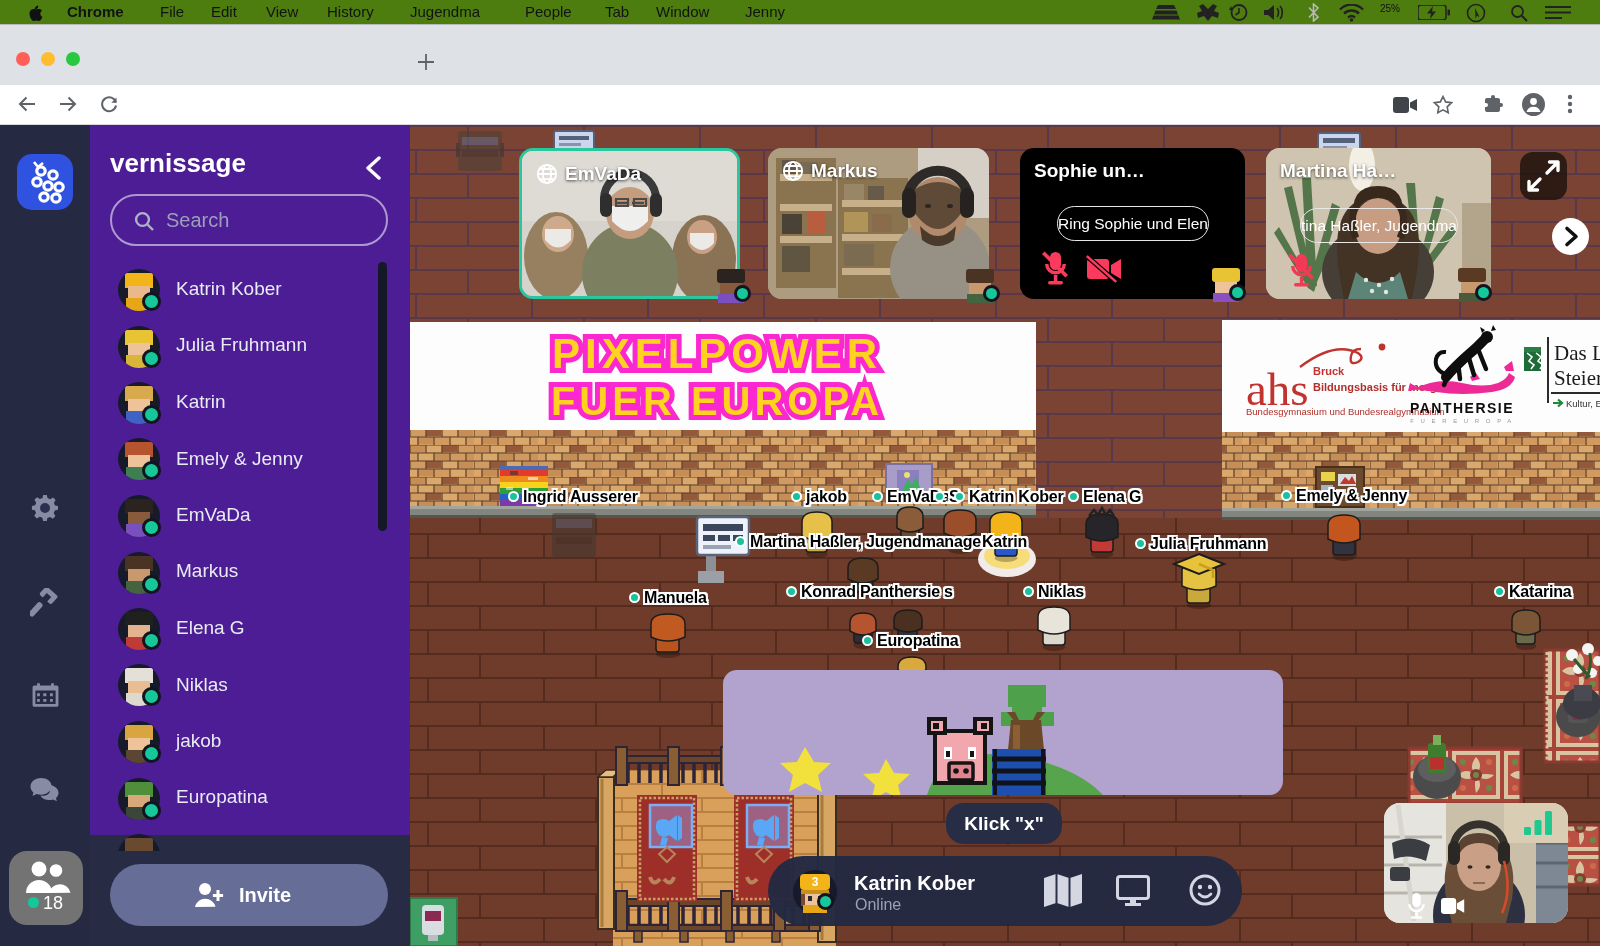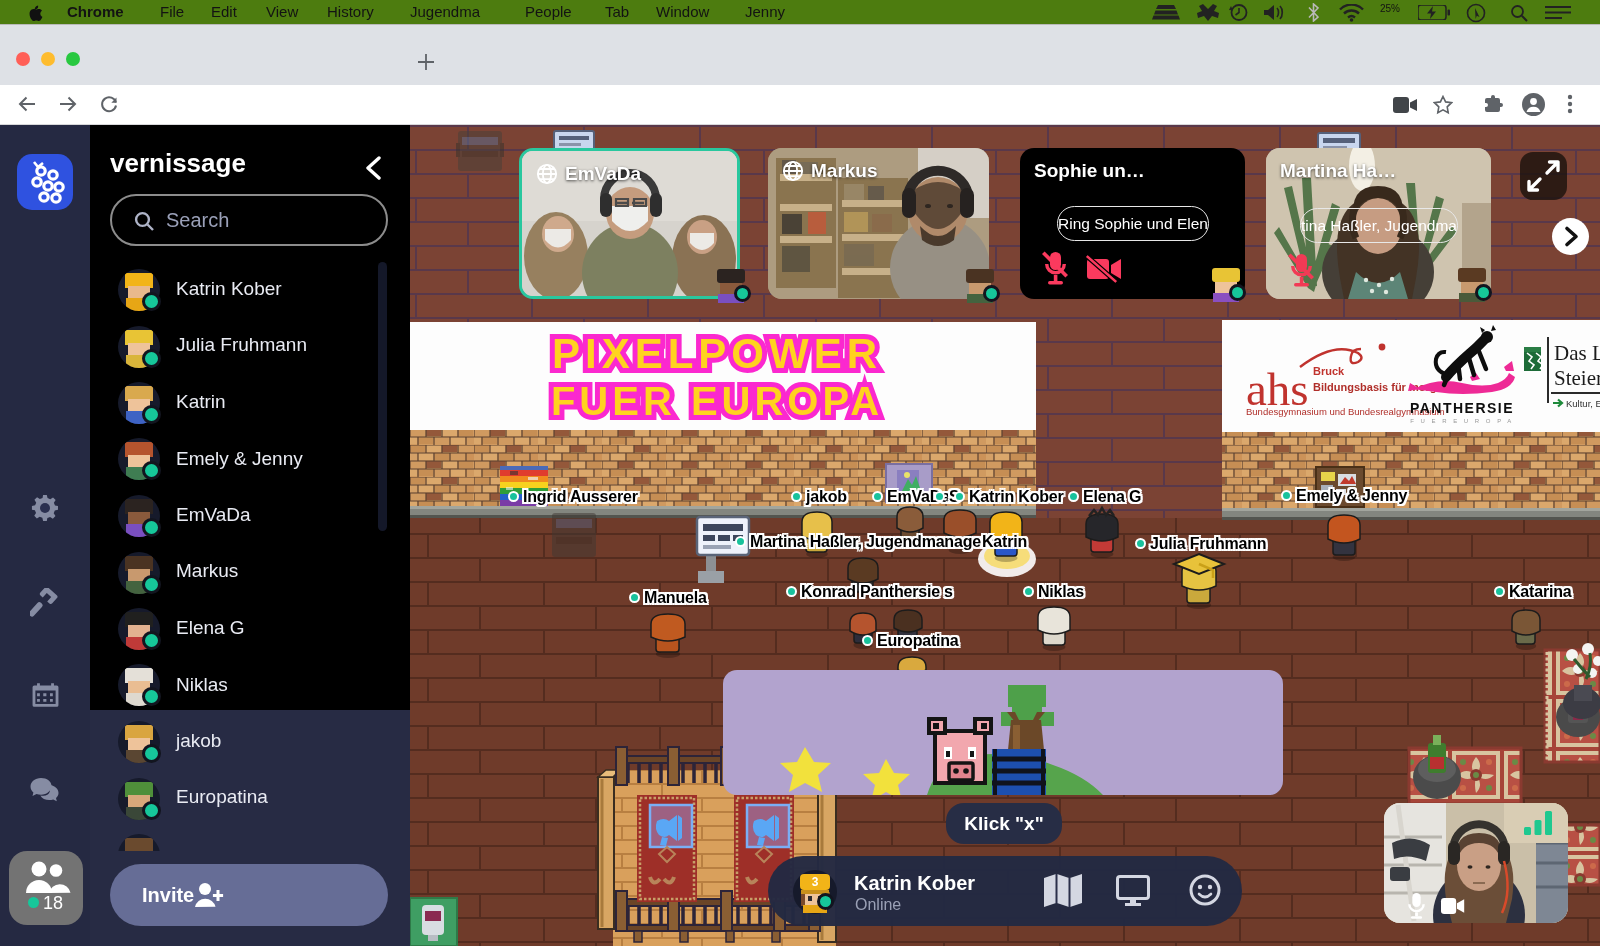--- a/index.html
+++ b/index.html
@@ -11,35 +11,35 @@
 
 #tabbar{position:absolute;left:0;top:25px;width:1600px;height:60px;background:#dee1e6}
 .tl{position:absolute;top:27px;width:14px;height:14px;border-radius:50%}
 #tab{position:absolute;left:96px;top:19px;width:308px;height:41px;background:#fff;border-radius:12px 12px 0 0}
 
 #addrbar{position:absolute;left:0;top:85px;width:1600px;height:40px;background:#fff;border-bottom:1px solid #d8d8da}
 #omni{position:absolute;left:137px;top:4px;width:1243px;height:32px;background:#f1f3f4;border-radius:16px}
 
 #app{position:absolute;left:0;top:125px;width:1600px;height:821px;background:#272b44;overflow:hidden}
 #rail{position:absolute;left:0;top:0;width:90px;height:821px;background:#252942}
-#panel{position:absolute;left:90px;top:0;width:320px;height:585px;background:#000000}
+#panel{position:absolute;left:90px;top:0;width:320px;height:710px;background:#4c1d95}
 #map{position:absolute;left:410px;top:0;width:1190px;height:821px;background:#7b4334;overflow:hidden}
 
 #logo{position:absolute;left:17px;top:29px;width:56px;height:56px;background:#2f52e0;border-radius:15px}
 .rowname{color:#e9ebf3;font-size:19px}
 #roster{position:absolute;left:0;top:137px;width:320px;height:589px;overflow:hidden}
 .av{position:absolute;left:28px;width:42px;height:42px;border-radius:50%;background:#161a2b}
 .av .crop{position:absolute;left:0;top:0;width:42px;height:42px;border-radius:50%;overflow:hidden}
 .av .hair{position:absolute;left:7px;top:4px;width:28px;height:15px}
 .av .face{position:absolute;left:10px;top:17px;width:22px;height:12px}
 .av .shirt{position:absolute;left:8px;top:29px;width:26px;height:13px}
 .av .dot{position:absolute;left:24px;top:23px;width:19px;height:19px;border-radius:50%;background:#16c79a;border:3px solid #12151f}
 
 #search{position:absolute;left:20px;top:69px;width:278px;height:52px;border:2px solid rgba(255,255,255,.55);border-radius:26px;color:#9aa0b8;font-size:20px;line-height:48px}
-#invite{position:absolute;left:20px;top:739px;width:278px;height:62px;background:#666d96;border-radius:31px;color:#fff;font-size:20px;font-weight:700;text-align:left;line-height:62px}
+#invite{position:absolute;left:20px;top:739px;width:278px;height:62px;background:#666d96;border-radius:31px;color:#fff;font-size:20px;font-weight:700;text-align:center;line-height:62px}
 .vtile{position:absolute;top:23px;height:151px;border-radius:14px;overflow:hidden}
 .vlabel{position:absolute;left:14px;top:12px;color:#fff;font-size:19px;font-weight:700;text-shadow:0 1px 3px rgba(0,0,0,.7)}
 .pav{position:absolute;width:34px;height:34px;border-radius:6px;overflow:visible}
 .pav .ph{position:absolute;left:3px;top:0;width:28px;height:14px;border-radius:3px}
 .pav .pf{position:absolute;left:6px;top:14px;width:22px;height:11px}
 .pav .ps{position:absolute;left:4px;top:25px;width:26px;height:9px}
 .pav .pd{position:absolute;left:20px;top:16px;width:17px;height:17px;border-radius:50%;background:#16c79a;border:3px solid #12151f}
 .ringpill{position:absolute;height:35px;border:1.5px solid #e8e8e8;border-radius:18px;color:#fff;font-size:15.5px;line-height:33px;text-align:center;overflow:hidden;white-space:nowrap}
 .nametag{position:absolute;color:#000;font-size:16px;font-weight:700;letter-spacing:-.2px;white-space:nowrap;
  text-shadow:-2px -2px 0 #fff,2px -2px 0 #fff,-2px 2px 0 #fff,2px 2px 0 #fff,0 -2px 0 #fff,0 2px 0 #fff,-2px 0 0 #fff,2px 0 0 #fff}

